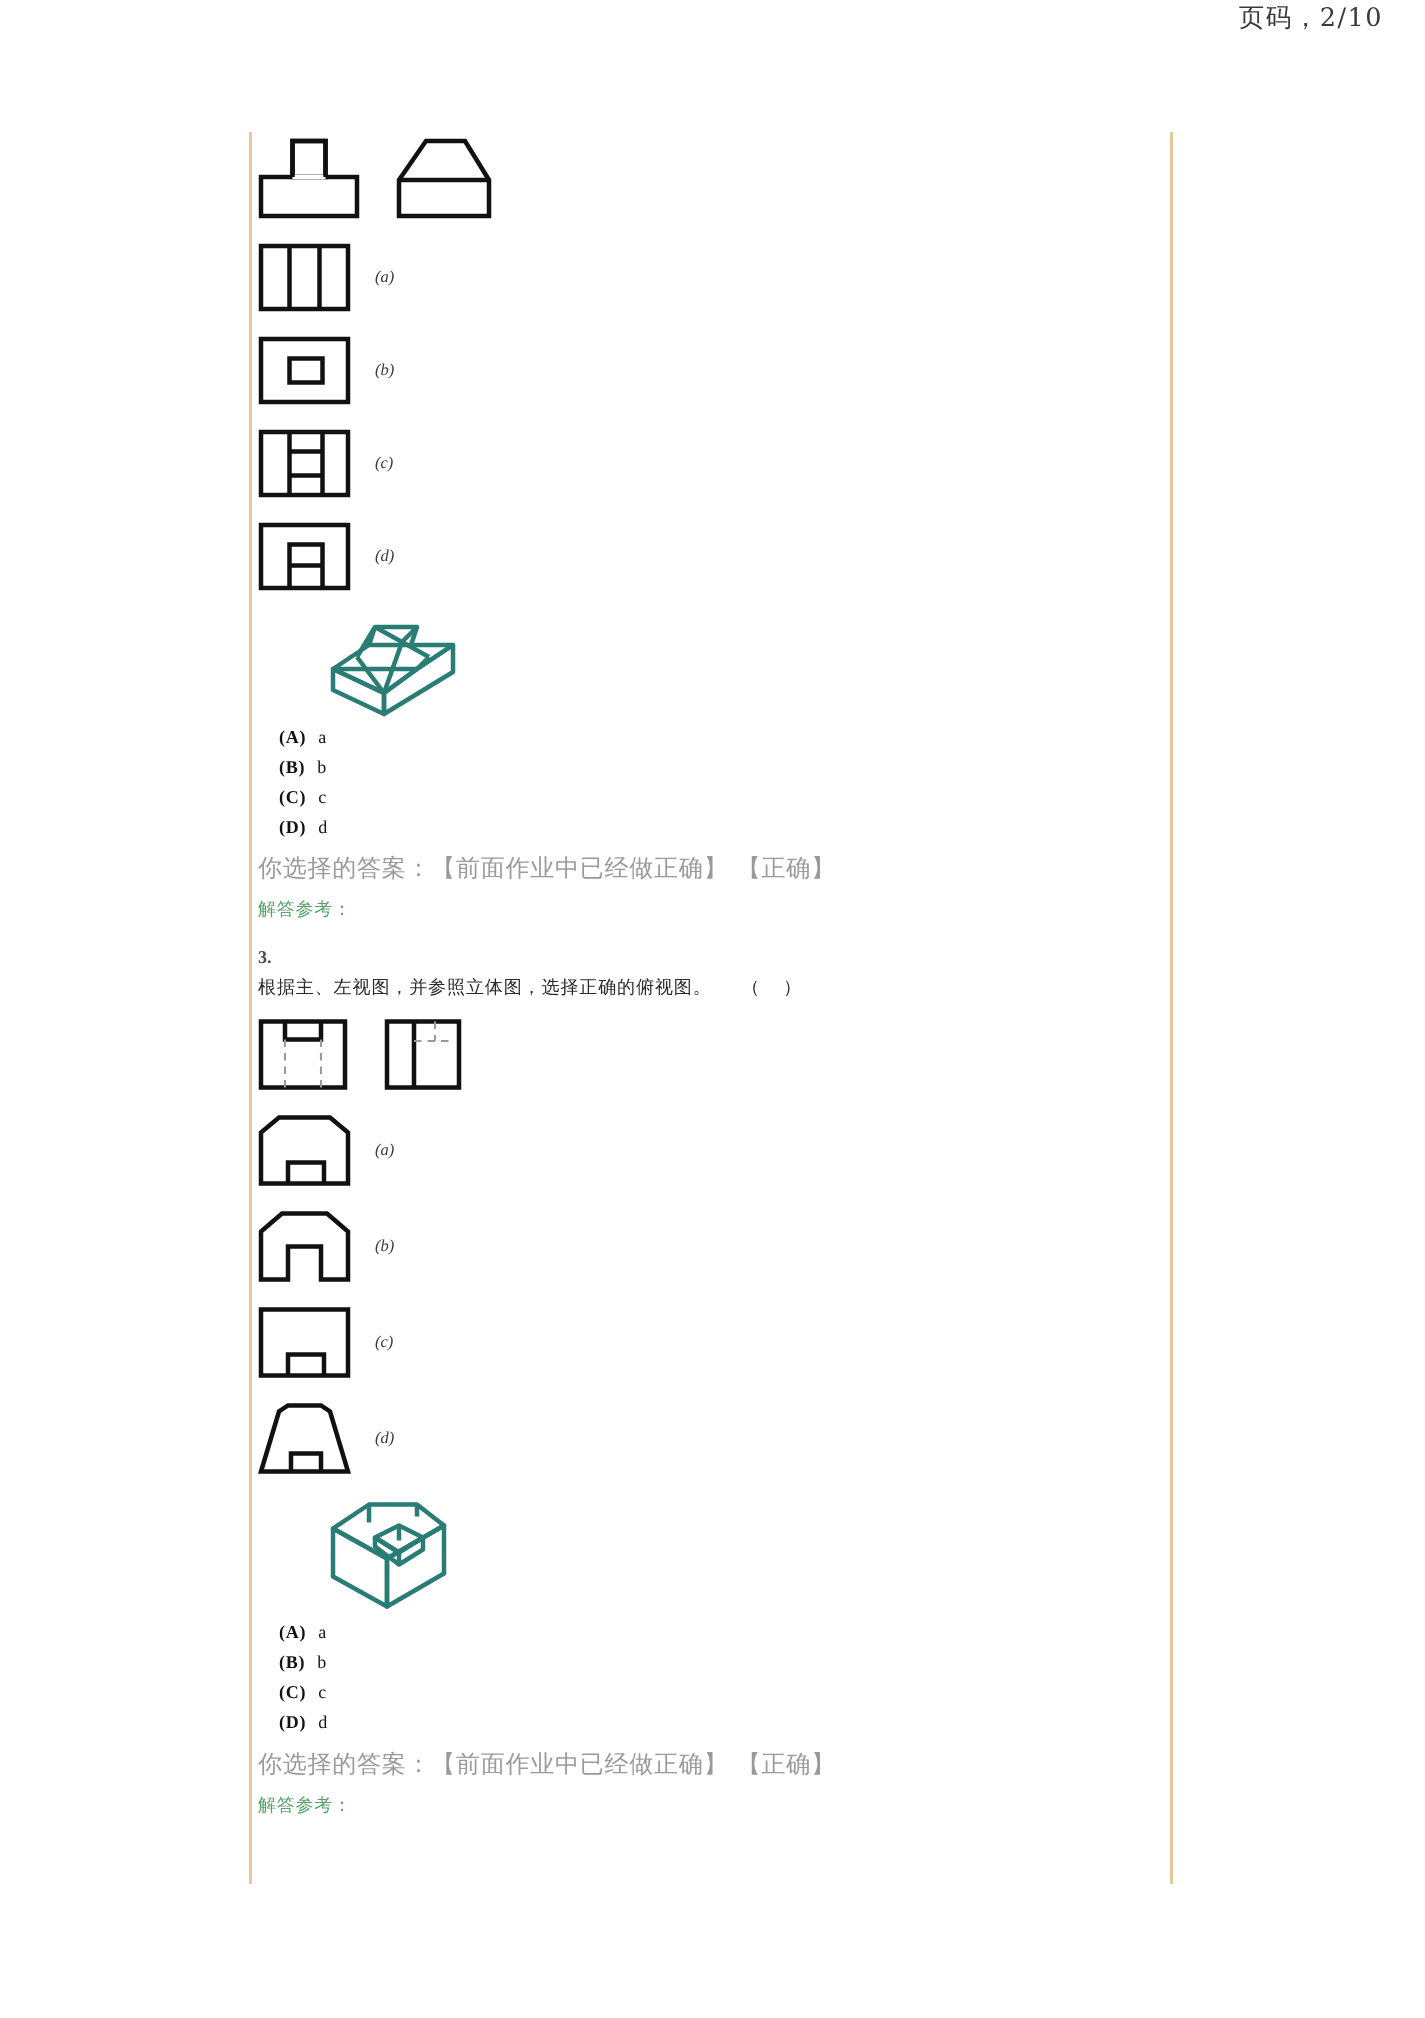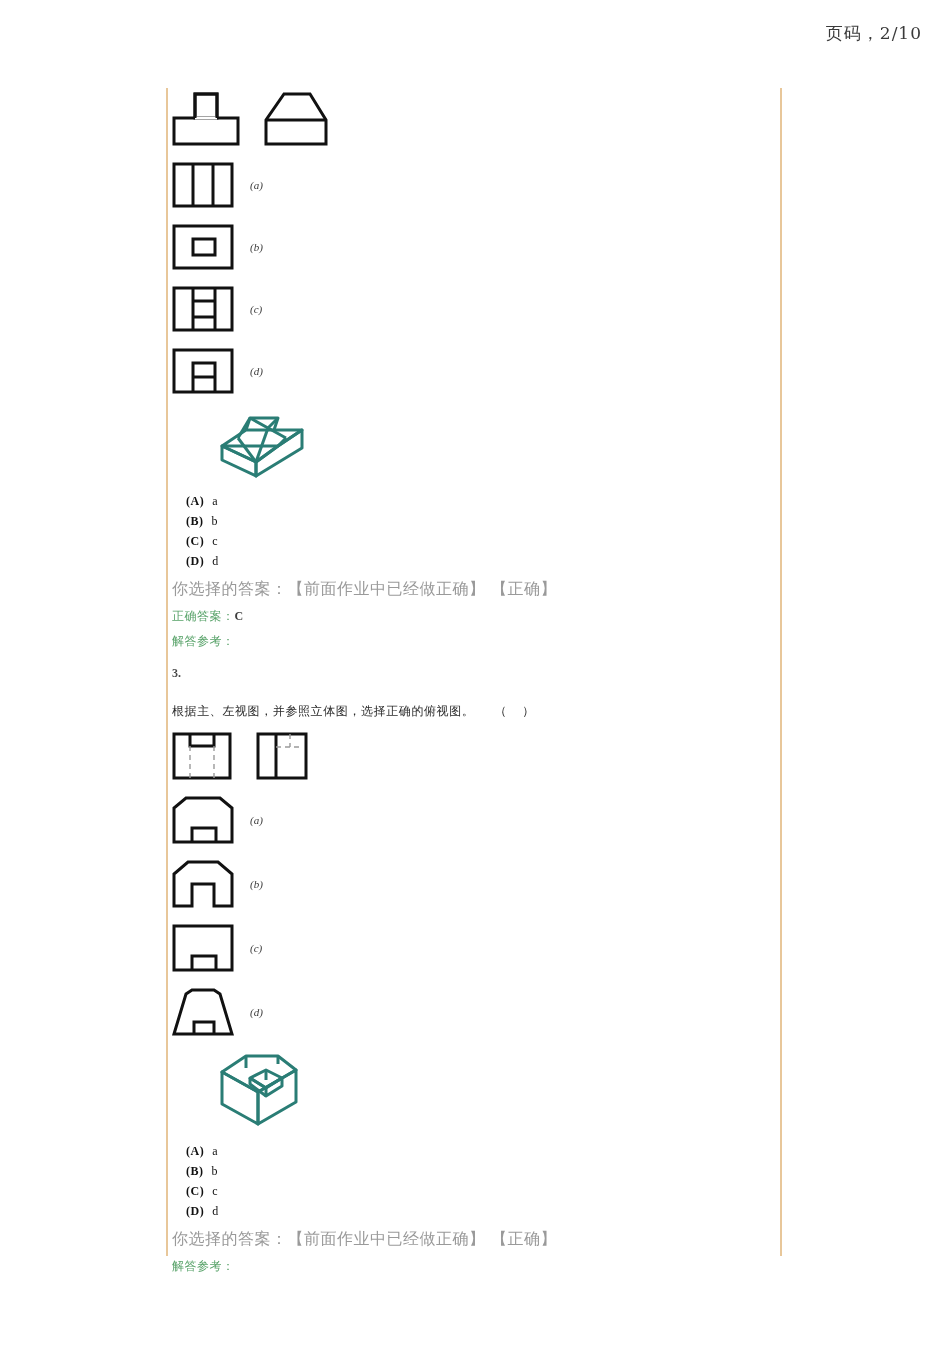--- a/index.html
+++ b/index.html
@@ -2,40 +2,40 @@
 <html><head>
 <meta charset="utf-8">
 <style>
   html,body{margin:0;padding:0;}
   body{
     width:950px;height:1345px;background:#ffffff;
     font-family:"Liberation Serif","DejaVu Serif",serif;
     position:relative;overflow:hidden;
   }
   .page-header{
-    position:absolute;top:22px;right:28px;
+    position:absolute;top:0;right:28px;
     font-size:17px;color:#3a3a3a;letter-spacing:1px;
     font-family:"DejaVu Serif","Liberation Serif",serif;
   }
   
   .rule-left{position:absolute;left:166px;top:88px;width:2px;height:1168px;background:#e8c79a;}
   .rule-right{position:absolute;left:780px;top:88px;width:2px;height:1168px;background:#e8c79a;}
 
   .content{position:absolute;left:172px;top:88px;width:600px;}
 
   .fig-row{display:flex;align-items:flex-start;}
   .fig-gap{width:24px;}
 
   .opt-row{display:flex;align-items:center;margin-top:12px;}
   .opt-tag{
     margin-left:16px;font-style:italic;font-size:11px;color:#3b3b3b;
     font-family:"Liberation Serif",serif;
   }
 
-  .choices{margin-top:16px;}
+  .choices{margin-top:6px;}
   .choice{
     font-size:12px;color:#111;margin:5px 0 5px 14px;
     font-family:"Liberation Serif","DejaVu Serif",serif;letter-spacing:.5px;
   }
   .choice .letter{font-weight:bold;}
   .choice .val{margin-left:8px;}
 
   .your-answer{
     font-size:16px;color:#9a9a9a;margin-top:10px;letter-spacing:.5px;
     font-family:"DejaVu Sans","Liberation Sans",sans-serif;
@@ -44,21 +44,21 @@
     font-size:12px;color:#59a36a;margin-top:8px;letter-spacing:.5px;
     font-family:"DejaVu Sans","Liberation Sans",sans-serif;
   }
   .correct-answer .ans{font-weight:bold;color:#3f3f3f;font-family:"Liberation Serif",serif;}
 
   .q-num{
     font-size:12px;color:#4a4a4a;margin-top:16px;font-weight:bold;
     font-family:"Liberation Serif",serif;
   }
   .q-text{
-    font-size:12px;color:#2b2b2b;margin-top:22px;letter-spacing:.6px;
+    font-size:12px;color:#2b2b2b;margin-top:4px;letter-spacing:.6px;
     font-family:"DejaVu Sans","Liberation Sans",sans-serif;
   }
   .q-blank{letter-spacing:6px;margin-left:20px;}
 
   .iso-wrap{margin-top:12px;margin-left:44px;}
   .spacer-lg{height:120px;}
   svg{display:block;}
 </style>
 </head>
 <body>
@@ -164,23 +164,20 @@
         <span class="letter">(C)</span><span class="val">c</span>
       </div>
       <div class="choice">
         <span class="letter">(D)</span><span class="val">d</span>
       </div>
     </div>
 
     <div class="your-answer">
       <span>你选择的答案：</span><span>【前面作业中已经做正确】  【正确】</span>
     </div>
-    <div class="correct-answer">
-      <span>正确答案：</span><span class="ans">C</span>
-    </div>
     <div class="explain">解答参考：</div>
   </div>
 
   <div>
     <div class="q-num">3.</div>
     <div class="q-text">
       <span>根据主、左视图，并参照立体图，选择正确的俯视图。</span><span class="q-blank">（      ）</span>
     </div>
 
     <div class="fig-row" style="margin-top:10px;">

